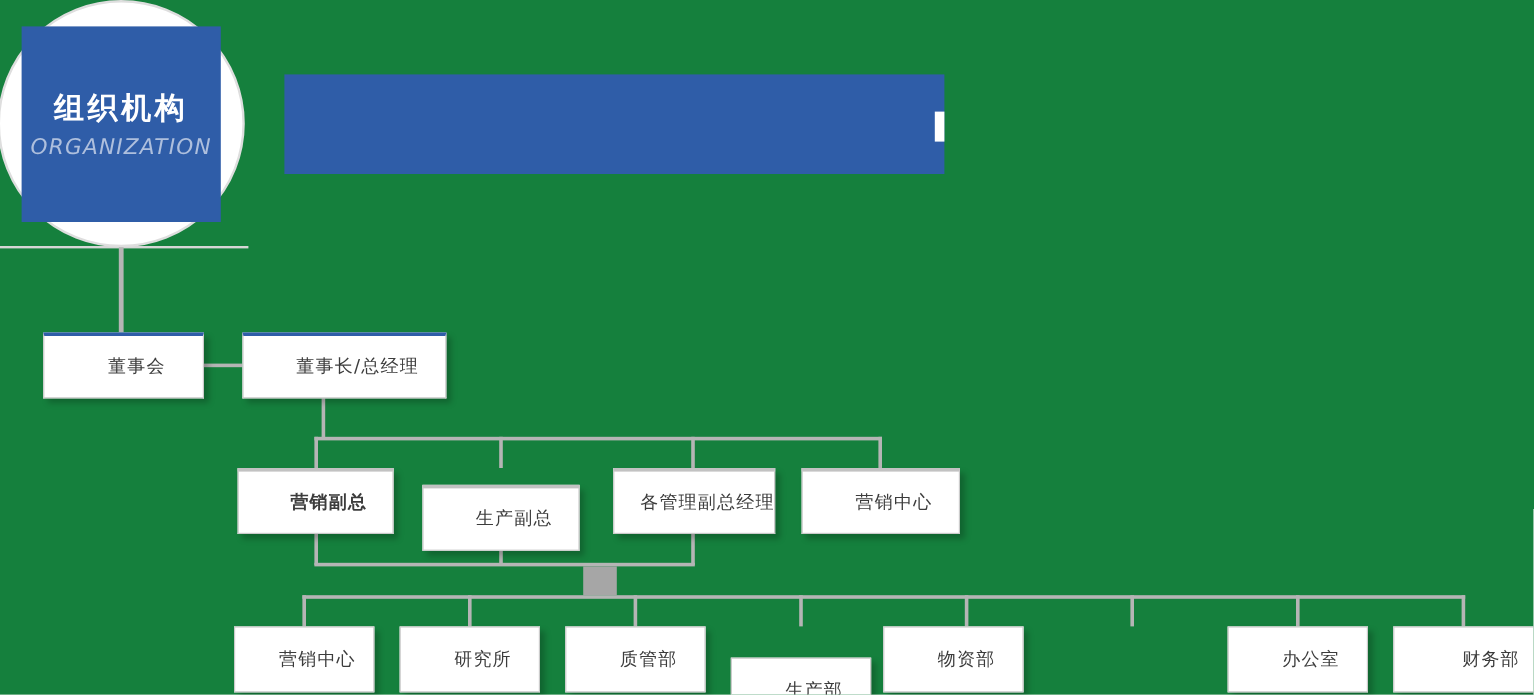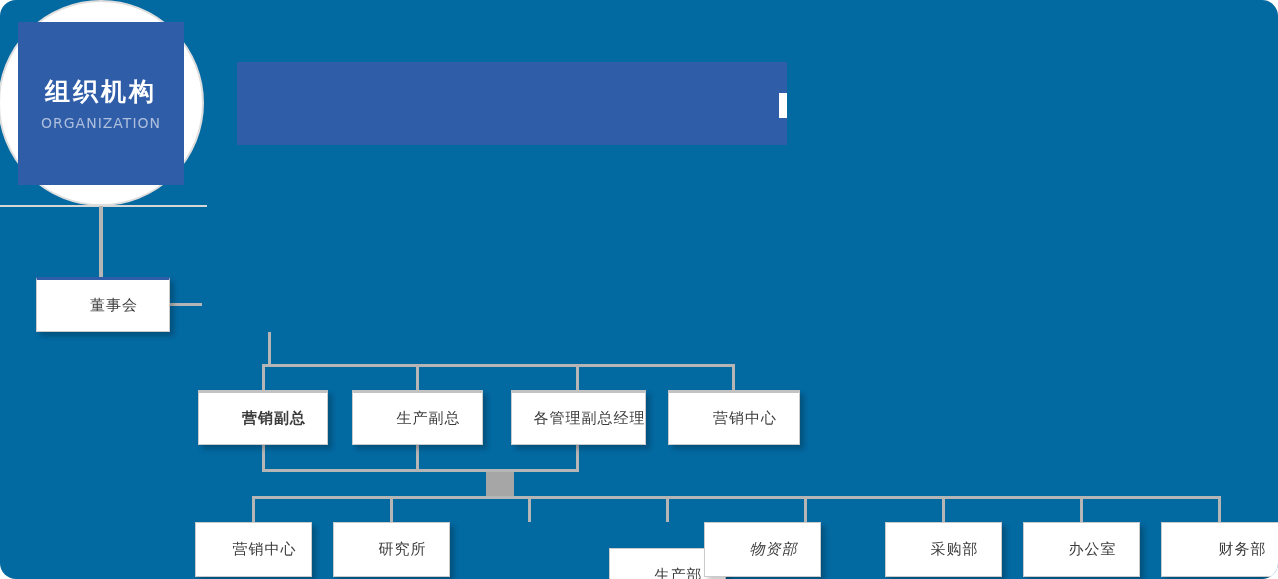--- a/index.html
+++ b/index.html
@@ -2,23 +2,22 @@
 <html style="--primary: #2f5da8; --line: #b5b5b5;"><head>
 <meta charset="utf-8">
 <style>
   :root { --primary: #2f5da8; --line: #b5b5b5; }
   html, body { margin: 0; padding: 0; background: #fff; }
   .page {
     position: relative;
     width: 1278px;
     height: 579px;
     overflow: hidden;
-    background: #0369a1;
+    background: #15803d;
     font-family: "DejaVu Sans", "Liberation Sans", sans-serif;
-    border-radius: 16px;
   }
   .line { position: absolute; background: var(--line); }
   .line.light { background: #d6d6d6; }
   .junction { position: absolute; background: #a6a6a6; }
 
   .circle {
     position: absolute; left: -2px; top: 0;
     width: 206px; height: 206px;
     border: 2px solid #dedede; border-radius: 50%;
     background: #fff; box-sizing: border-box;
@@ -28,21 +27,21 @@
     width: 166px; height: 163px;
     background: var(--primary);
     display: flex; flex-direction: column;
     align-items: center; justify-content: center;
   }
   .badge-title {
     color: #ffffff; font-size: 25px; font-weight: bold;
     letter-spacing: 3px; line-height: 1.3;
   }
   .badge-subtitle {
-    color: #aebfdd; font-size: 14px; letter-spacing: 1px; margin-top: 6px;
+    color: #aebfdd; font-size: 18px; letter-spacing: 1px; margin-top: 6px; font-style: italic;
   }
 
   .banner {
     position: absolute; left: 237px; top: 62px;
     width: 550px; height: 83px;
     background: var(--primary);
   }
   .banner-notch {
     position: absolute; right: 0; top: 31px;
     width: 8px; height: 25px; background: #fff;
@@ -98,27 +97,28 @@
   <div class="line" style="left:252px;top:496px;width:3px;height:26px;"></div>
   <div class="line" style="left:390px;top:496px;width:3px;height:26px;"></div>
   <div class="line" style="left:528px;top:496px;width:3px;height:26px;"></div>
   <div class="line" style="left:666px;top:496px;width:3px;height:26px;"></div>
   <div class="line" style="left:804px;top:496px;width:3px;height:26px;"></div>
   <div class="line" style="left:942px;top:496px;width:3px;height:26px;"></div>
   <div class="line" style="left:1080px;top:496px;width:3px;height:26px;"></div>
   <div class="line" style="left:1218px;top:496px;width:3px;height:26px;"></div>
 
   <div class="box blue-top" style="left:36px;top:277px;width:134px;height:55px;">董事会</div>
+  <div class="box blue-top" style="left:202px;top:277px;width:170px;height:55px;">董事长/总经理</div>
 
   <div class="box gray-top" style="left:198px;top:390px;width:130px;height:55px;font-weight:bold;">营销副总</div>
-  <div class="box gray-top" style="left:352px;top:390px;width:131px;height:55px;text-align:right;">生产副总</div>
+  <div class="box gray-top" style="left:352px;top:404px;width:131px;height:55px;text-align:right;">生产副总</div>
   <div class="box gray-top" style="left:491px;top:390px;width:135px;height:55px;margin-left:20px;">各管理副总经理</div>
   <div class="box gray-top" style="left:668px;top:390px;width:132px;height:55px;">营销中心</div>
 
   <div class="box" style="left:333px;top:522px;width:117px;height:55px;">研究所</div>
   <div class="box" style="left:195px;top:522px;width:117px;height:55px;">营销中心</div>
+  <div class="box" style="left:471px;top:522px;width:117px;height:55px;">质管部</div>
   <div class="box" style="left:609px;top:548px;width:117px;height:55px;text-align:right;">生产部</div>
-  <div class="box" style="left:704px;top:522px;width:117px;height:55px;font-style:italic;">物资部</div>
-  <div class="box" style="left:885px;top:522px;width:117px;height:55px;">采购部</div>
+  <div class="box" style="left:736px;top:522px;width:117px;height:55px;">物资部</div>
   <div class="box" style="left:1023px;top:522px;width:117px;height:55px;text-align:center;">办公室</div>
   <div class="box" style="left:1161px;top:522px;width:141px;height:55px;">财务部</div>
 
 </div>
 
 </body></html>

